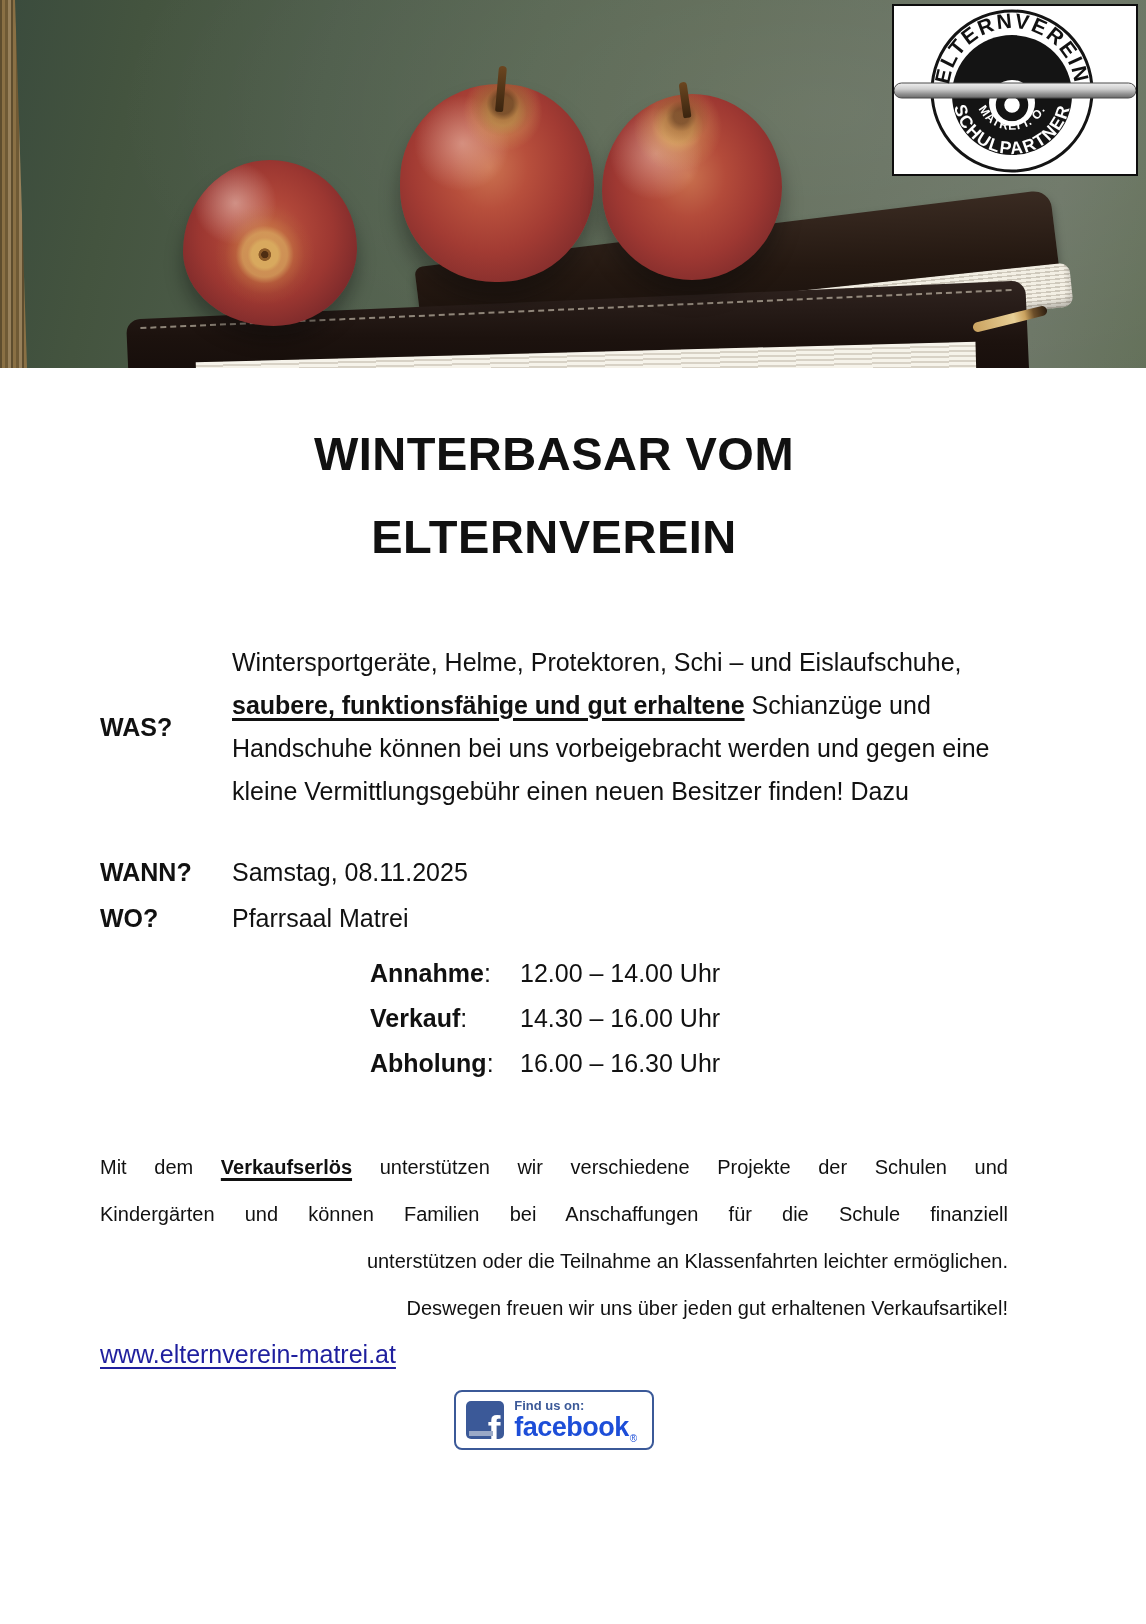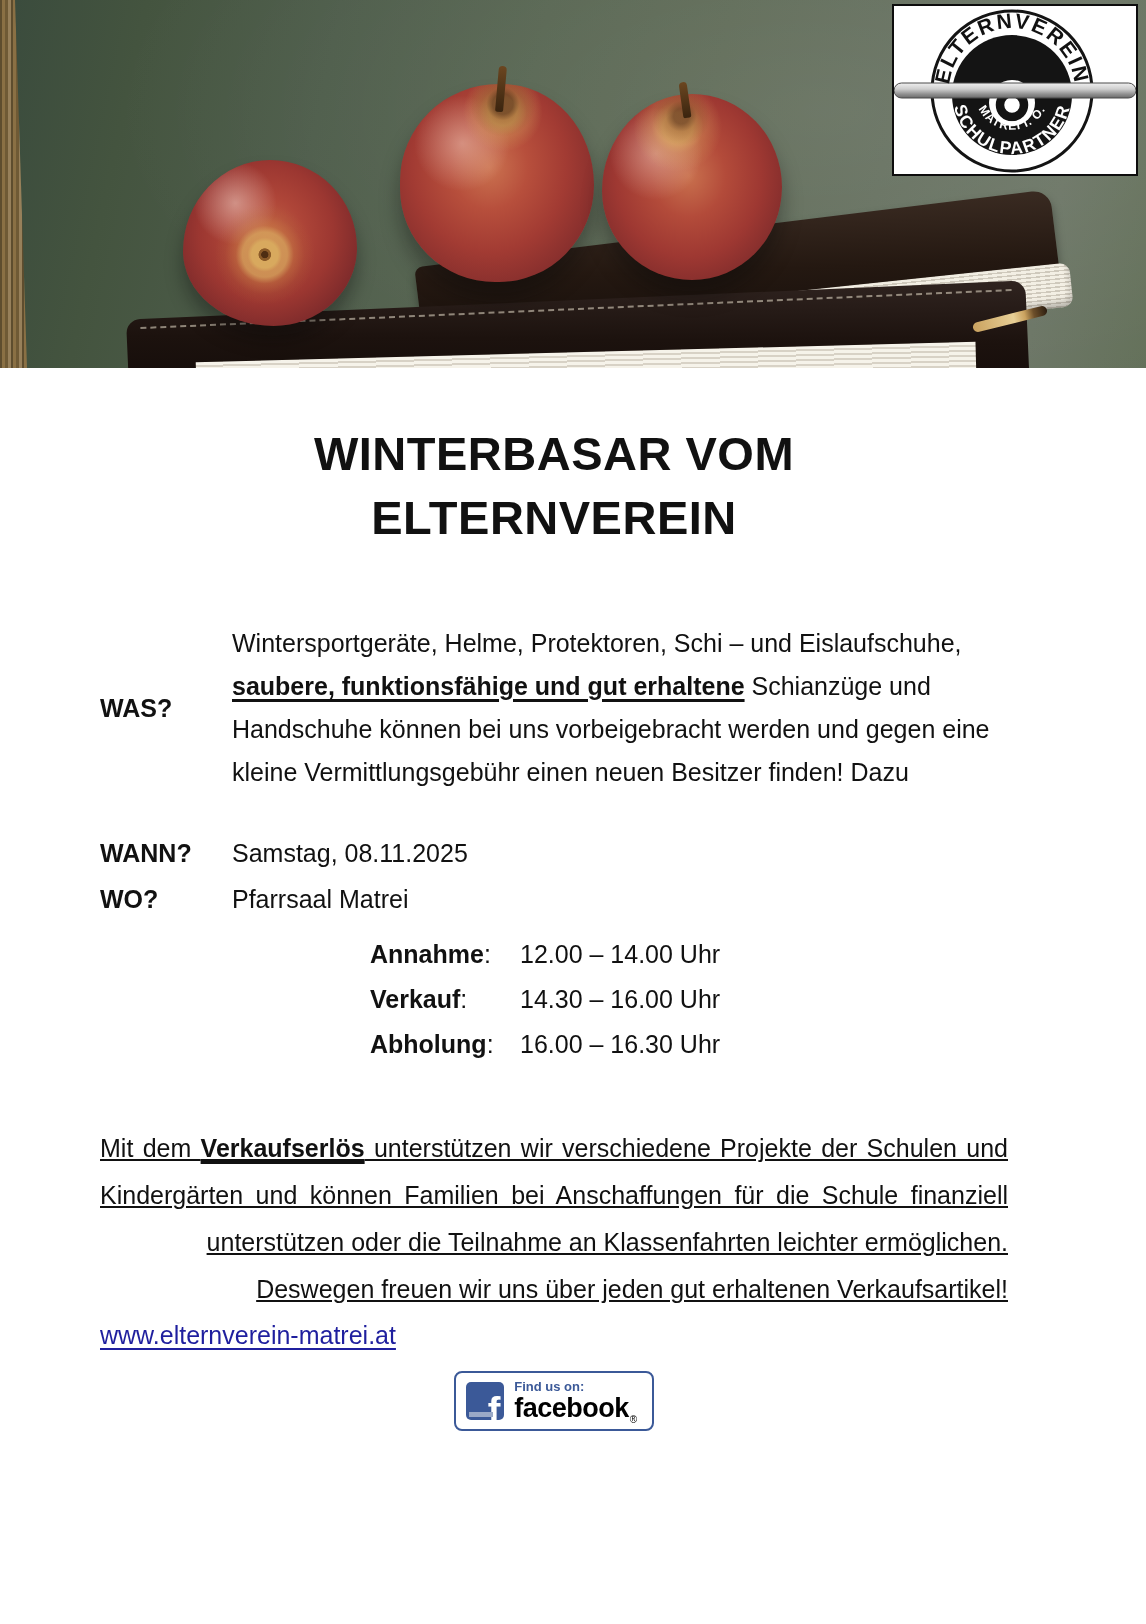--- a/index.html
+++ b/index.html
@@ -96,39 +96,39 @@
     display:flex; align-items:center; justify-content:center;
   }
   .logo svg text { font-family:"Liberation Sans", sans-serif; font-weight:700; }
 
   
   .content { padding:0 138px 0 100px; } 
   .title {
     margin:54px 0 0 0; text-align:center;
     font-size:47px; font-weight:700; line-height:64px; letter-spacing:.5px;
   }
-  .tline { display:block; }
+  .tline { display:block;margin-top:19px; }
 
   .body-line { font-size:25px; line-height:43px;align-items:center; }
   .row { display:flex; }
   .lbl { width:132px; flex:0 0 132px; font-weight:700; }
   .txt { flex:1; }
   .ln { white-space:nowrap; }
   .bu { font-weight:700; text-decoration:underline; text-decoration-thickness:2.5px; text-underline-offset:4px; }
 
   .sec-was { margin-top:72px; }
   .sec-wannwo { margin-top:36px; }
   .wrow { line-height:46px; }
 
   .schedule { margin-top:10px; margin-left:270px; font-size:25px; line-height:45px; }
   .srow { display:flex; }
   .slabel { width:150px; flex:0 0 150px; }
   .slabel b { font-weight:700; }
 
-  .closing { margin-top:58px; font-size:25px; line-height:47px;text-decoration:underline; }
+  .closing { margin-top:58px; font-size:20px; line-height:47px; }
   .jline { text-align:justify; text-align-last:justify; }
   .lastline { text-align:right; }
 
   .linkline { margin-top:6px; text-align:left; line-height:32px; }
   .weblink { font-size:25px; color:#1f1f9e; text-decoration:underline; text-underline-offset:4px; cursor:pointer; }
 
   .badge-wrap { margin-top:16px; text-align:center; }
   .fb-badge {
     display:inline-flex; align-items:center; gap:10px;
     border:2.5px solid #3b5998; border-radius:8px; background:#fff;
@@ -140,21 +140,21 @@
   }
   .fb-square .f {
     position:absolute; right:4px; bottom:-10px;
     font-size:38px; font-weight:700; color:#fff; line-height:1;
   }
   .fb-square .ground {
     position:absolute; left:3px; bottom:3px; width:62%; height:5px; background:#9aa9c7;
   }
   .fb-texts { display:flex; flex-direction:column; align-items:flex-start; line-height:1.05; }
   .fb-find { font-size:13px; font-weight:700; color:#3b5998; }
-  .fb-brand { font-size:27px; font-weight:700; color:#000000; letter-spacing:-.5px; }
+  .fb-brand { font-size:27px; font-weight:700; color:#1d4ed8; letter-spacing:-.5px; }
   .fb-reg { font-size:10px; font-weight:400; vertical-align:baseline; position:relative; top:6px; left:1px; }
 </style>
 </head>
 <body>
 
 <div class="page">
 
   <div class="photo">
     <div class="wood"></div>
     <div class="book-top">

